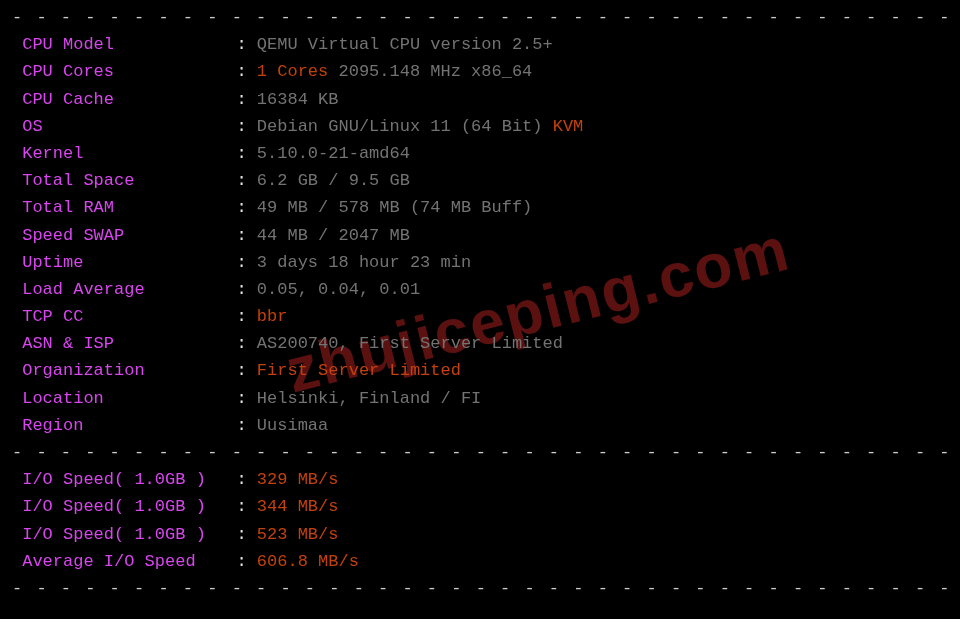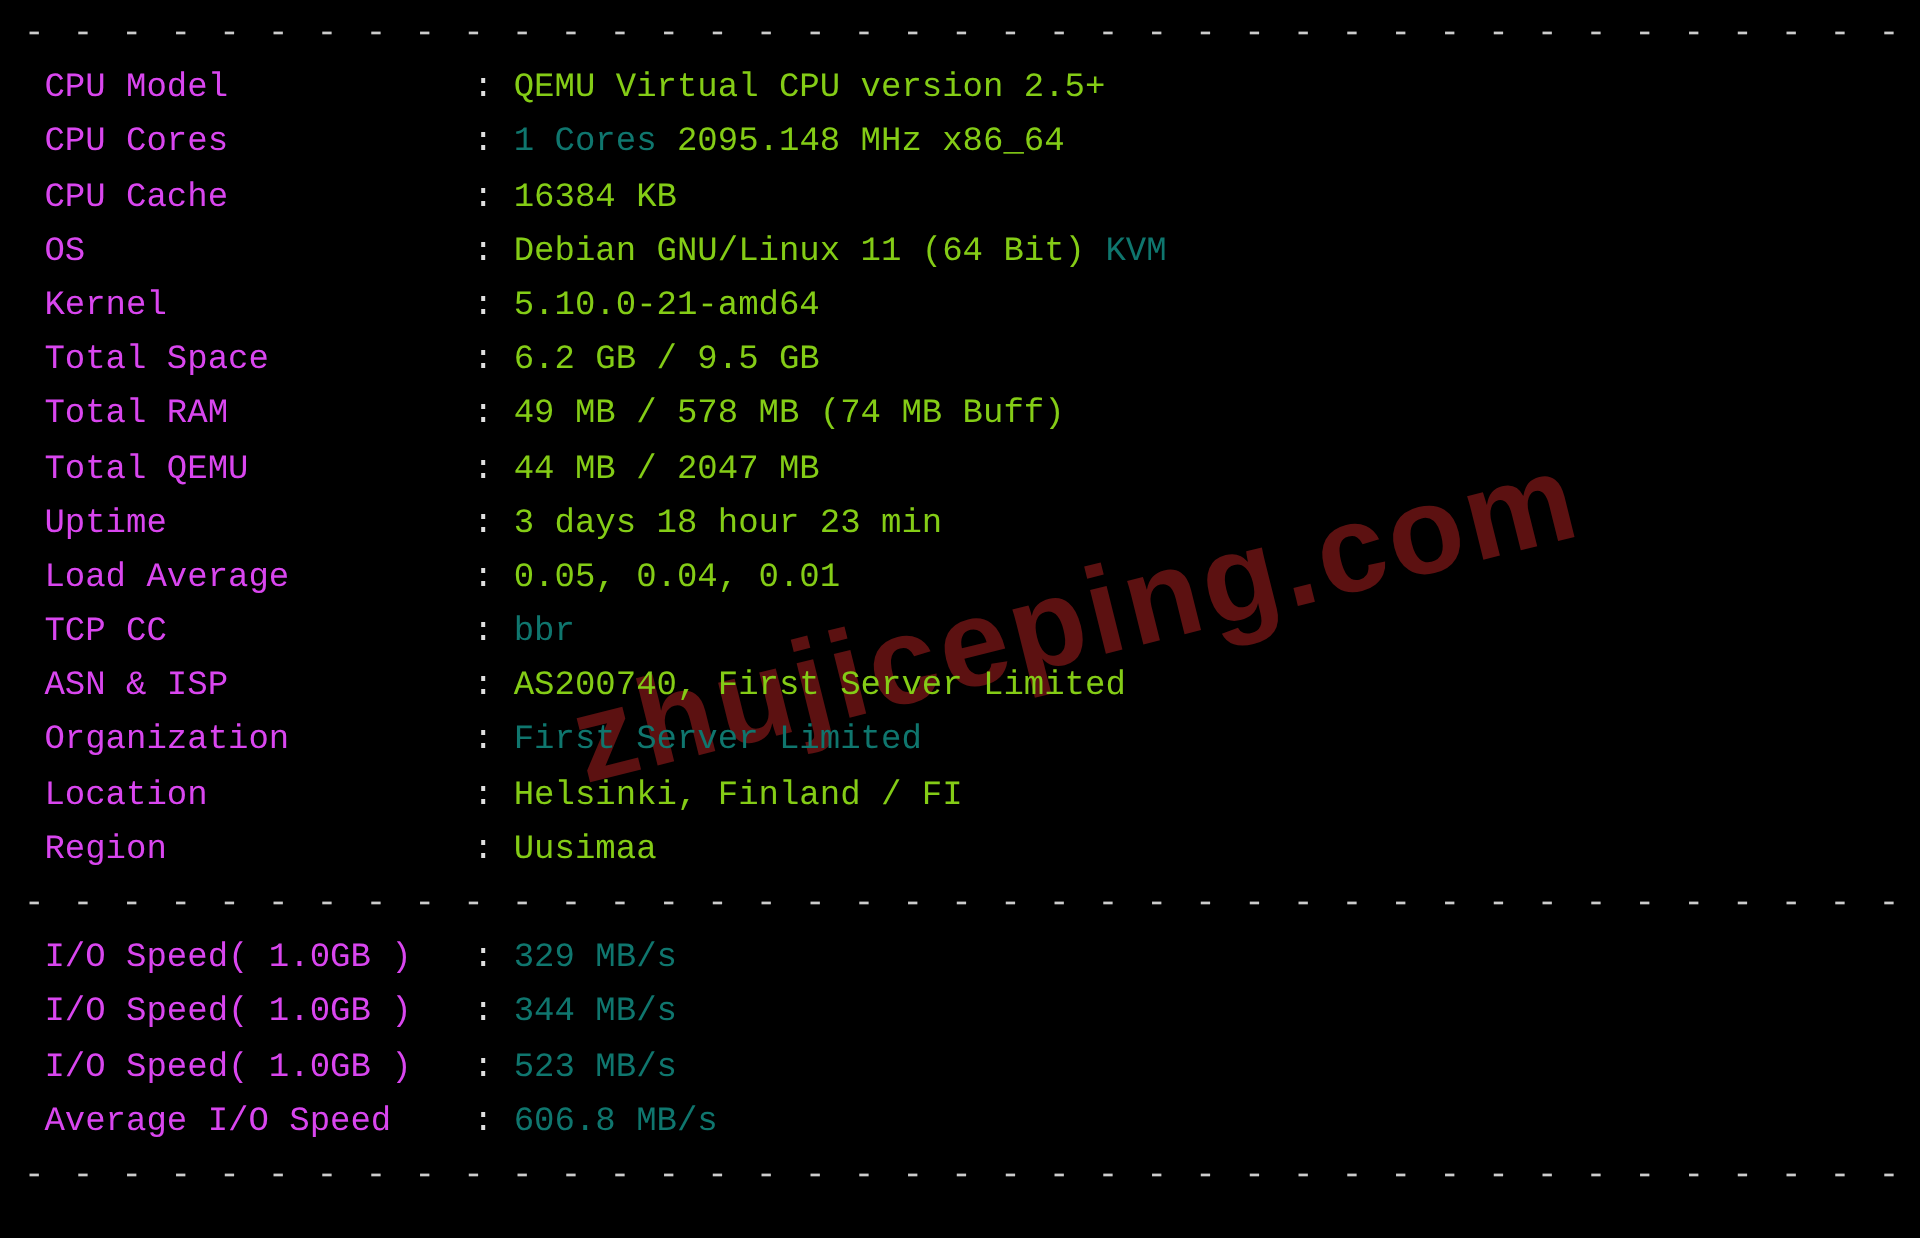--- a/index.html
+++ b/index.html
@@ -33,24 +33,24 @@
       display: flex;
     }
     .label {
       color: #d946ef;
       white-space: pre;
     }
     .colon {
       color: #e0e0e0;
     }
     .cyan {
-      color: #84cc16;
+      color: #737373;
     }
     .yellow {
-      color: #0f766e;
+      color: #c2410c;
     }
     .watermark {
       position: absolute;
       top: 260px;
       left: 280px;
       font-size: 62px;
       font-weight: bold;
       color: rgba(220, 40, 40, 0.42);
       transform: rotate(-14deg);
       font-family: Arial, sans-serif;
@@ -91,21 +91,21 @@
 
   <div class="row">
     <span class="label"> <span>Total Space</span>          </span><span class="colon">: </span><span class="cyan">6.2 GB / 9.5 GB</span>
   </div>
 
   <div class="row">
     <span class="label"> <span>Total RAM</span>            </span><span class="colon">: </span><span class="cyan">49 MB / 578 MB (74 MB Buff)</span>
   </div>
 
   <div class="row">
-    <span class="label"> <span>Total QEMU</span>           </span><span class="colon">: </span><span class="cyan">44 MB / 2047 MB</span>
+    <span class="label"> <span>Speed SWAP</span>           </span><span class="colon">: </span><span class="cyan">44 MB / 2047 MB</span>
   </div>
 
   <div class="row">
     <span class="label"> <span>Uptime</span>               </span><span class="colon">: </span><span class="cyan">3 days 18 hour 23 min</span>
   </div>
 
   <div class="row">
     <span class="label"> <span>Load Average</span>         </span><span class="colon">: </span><span class="cyan">0.05, 0.04, 0.01</span>
   </div>
 

